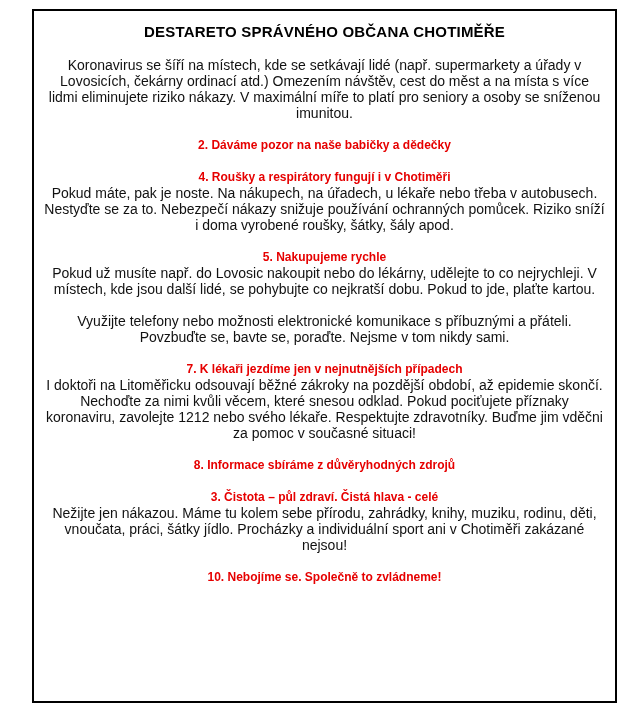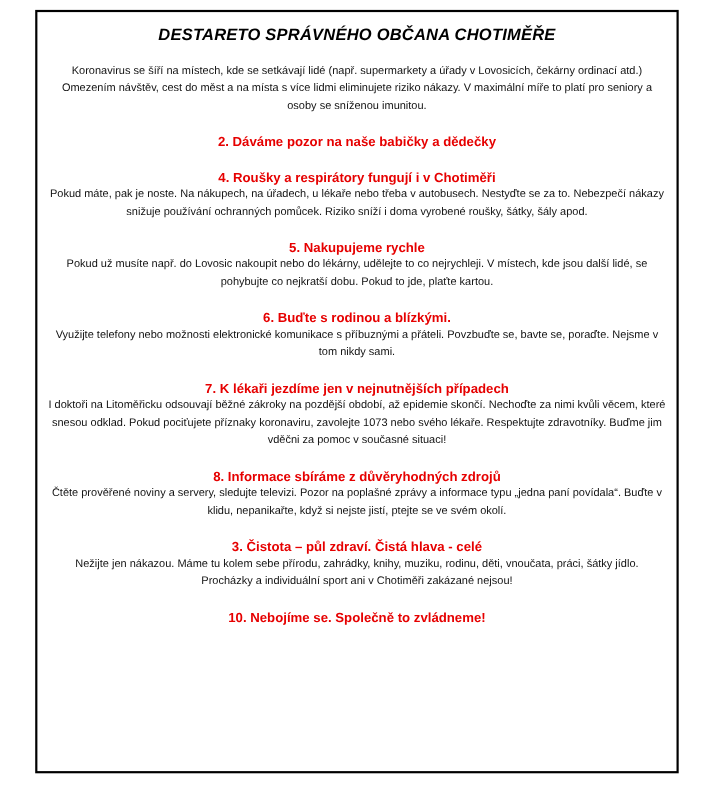--- a/index.html
+++ b/index.html
@@ -21,31 +21,30 @@
     overflow: hidden;
   }
   .doc-title {
     text-align: center;
     font-weight: bold;
     font-size: 15px;
     line-height: 19px;
     letter-spacing: 0.2px;
     color: #000000;
     margin: 0 0 6px 0;
-    font-style: italic;
   }
   .section { margin-top: 16px; text-align: center; }
   .section-heading {
     color: var(--accent);
     font-weight: bold;
     font-size: 12px;
     line-height: 16px;
   }
   .section-body {
-    font-size: 10px;
+    font-size: 14px;
     line-height: 16px;
     color: var(--ink);
   }
 </style>
 </head>
 <body>
 
 <div class="page">
 
   <div class="doc-title">DESTARETO SPRÁVNÉHO OBČANA CHOTIMĚŘE</div>
@@ -63,32 +62,30 @@
     <div class="section-heading">4. Roušky a respirátory fungují i v Chotiměři</div>
     <div class="section-body">Pokud máte, pak je noste. Na nákupech, na úřadech, u lékaře nebo třeba v autobusech. Nestyďte se za to. Nebezpečí nákazy snižuje používání ochranných pomůcek. Riziko sníží i doma vyrobené roušky, šátky, šály apod.</div>
   </div>
 
   <div class="section">
     <div class="section-heading">5. Nakupujeme rychle</div>
     <div class="section-body">Pokud už musíte např. do Lovosic nakoupit nebo do lékárny, udělejte to co nejrychleji. V místech, kde jsou další lidé, se pohybujte co nejkratší dobu. Pokud to jde, plaťte kartou.</div>
   </div>
 
   <div class="section">
-    <div class="section-heading">6. Buďte s rodinou a blízkými.</div>
     <div class="section-body">Využijte telefony nebo možnosti elektronické komunikace s příbuznými a přáteli. Povzbuďte se, bavte se, poraďte. Nejsme v tom nikdy sami.</div>
   </div>
 
   <div class="section">
     <div class="section-heading">7. K lékaři jezdíme jen v nejnutnějších případech</div>
-    <div class="section-body">I doktoři na Litoměřicku odsouvají běžné zákroky na pozdější období, až epidemie skončí. Nechoďte za nimi kvůli věcem, které snesou odklad. Pokud pociťujete příznaky koronaviru, zavolejte 1073 nebo svého lékaře. Respektujte zdravotníky. Buďme jim vděčni za pomoc v současné situaci!</div>
+    <div class="section-body">I doktoři na Litoměřicku odsouvají běžné zákroky na pozdější období, až epidemie skončí. Nechoďte za nimi kvůli věcem, které snesou odklad. Pokud pociťujete příznaky koronaviru, zavolejte 1212 nebo svého lékaře. Respektujte zdravotníky. Buďme jim vděčni za pomoc v současné situaci!</div>
   </div>
 
   <div class="section">
     <div class="section-heading">8. Informace sbíráme z důvěryhodných zdrojů</div>
-    <div class="section-body">Čtěte prověřené noviny a servery, sledujte televizi. Pozor na poplašné zprávy a informace typu „jedna paní povídala“. Buďte v klidu, nepanikařte, když si nejste jistí, ptejte se ve svém okolí.</div>
   </div>
 
   <div class="section">
     <div class="section-heading">3. Čistota – půl zdraví. Čistá hlava - celé</div>
     <div class="section-body">Nežijte jen nákazou. Máme tu kolem sebe přírodu, zahrádky, knihy, muziku, rodinu, děti, vnoučata, práci, šátky jídlo. Procházky a individuální sport ani v Chotiměři zakázané nejsou!</div>
   </div>
 
   <div class="section">
     <div class="section-heading">10. Nebojíme se. Společně to zvládneme!</div>
     <div class="section-body"></div>

